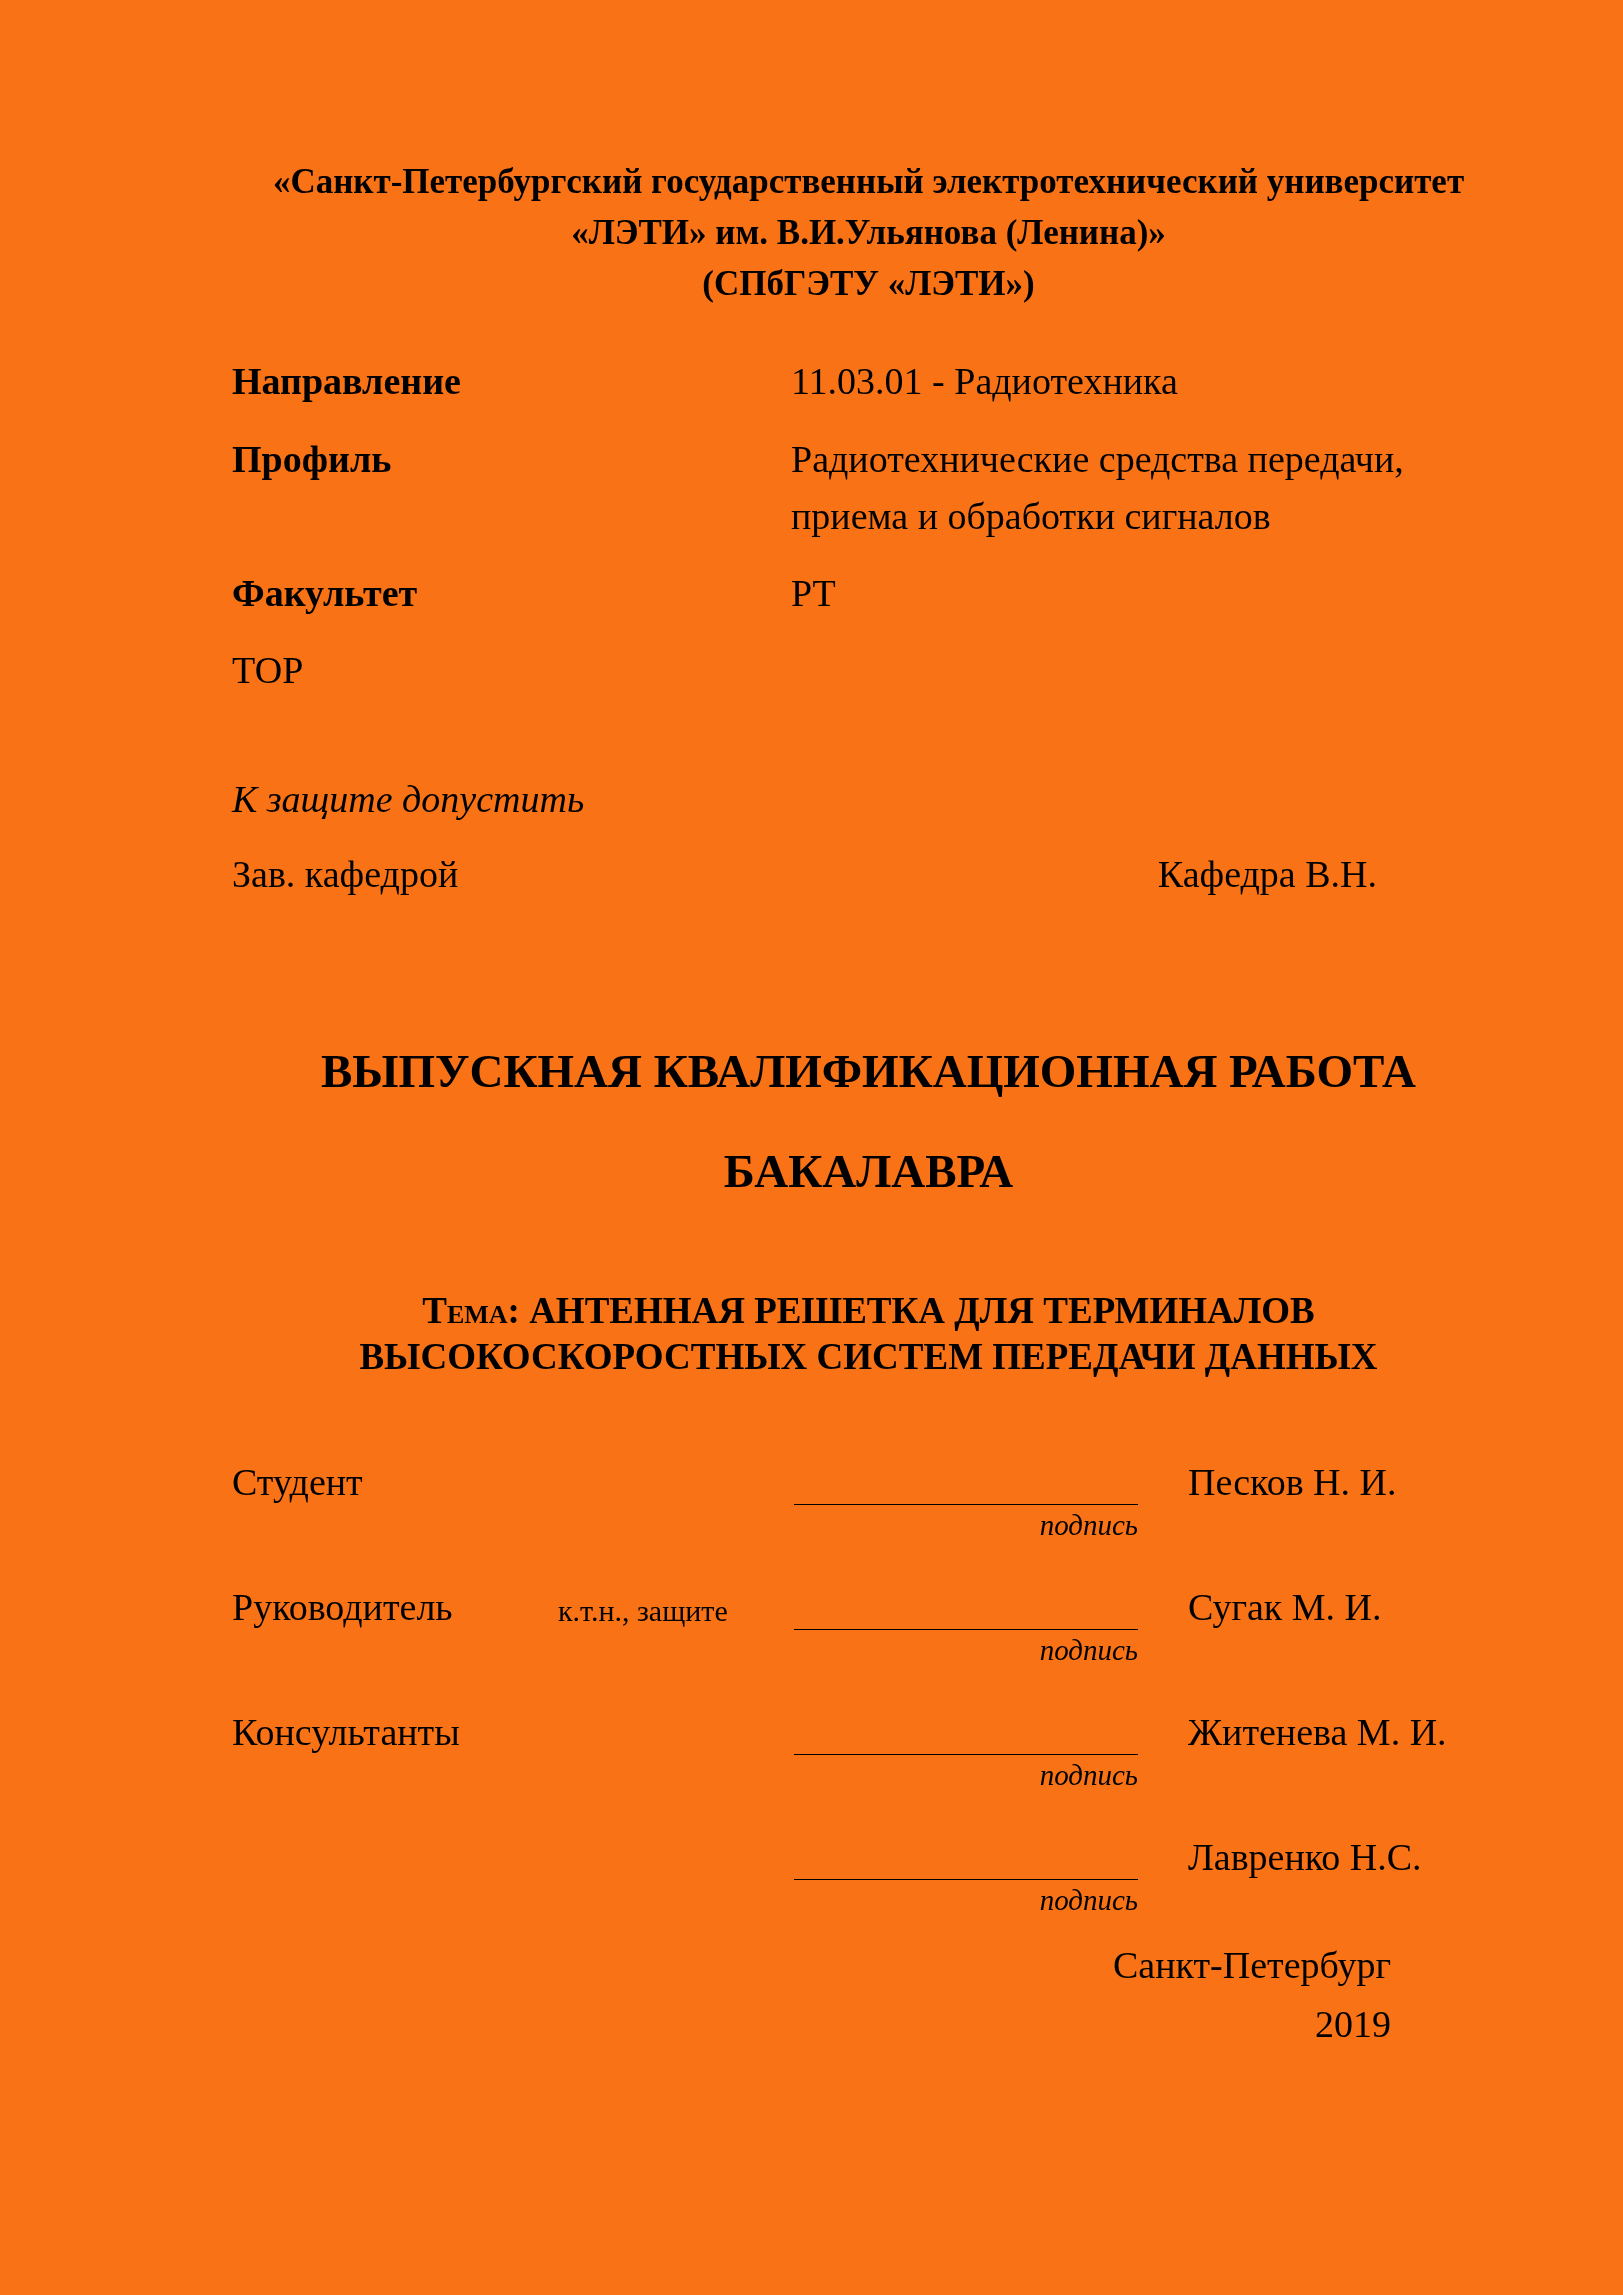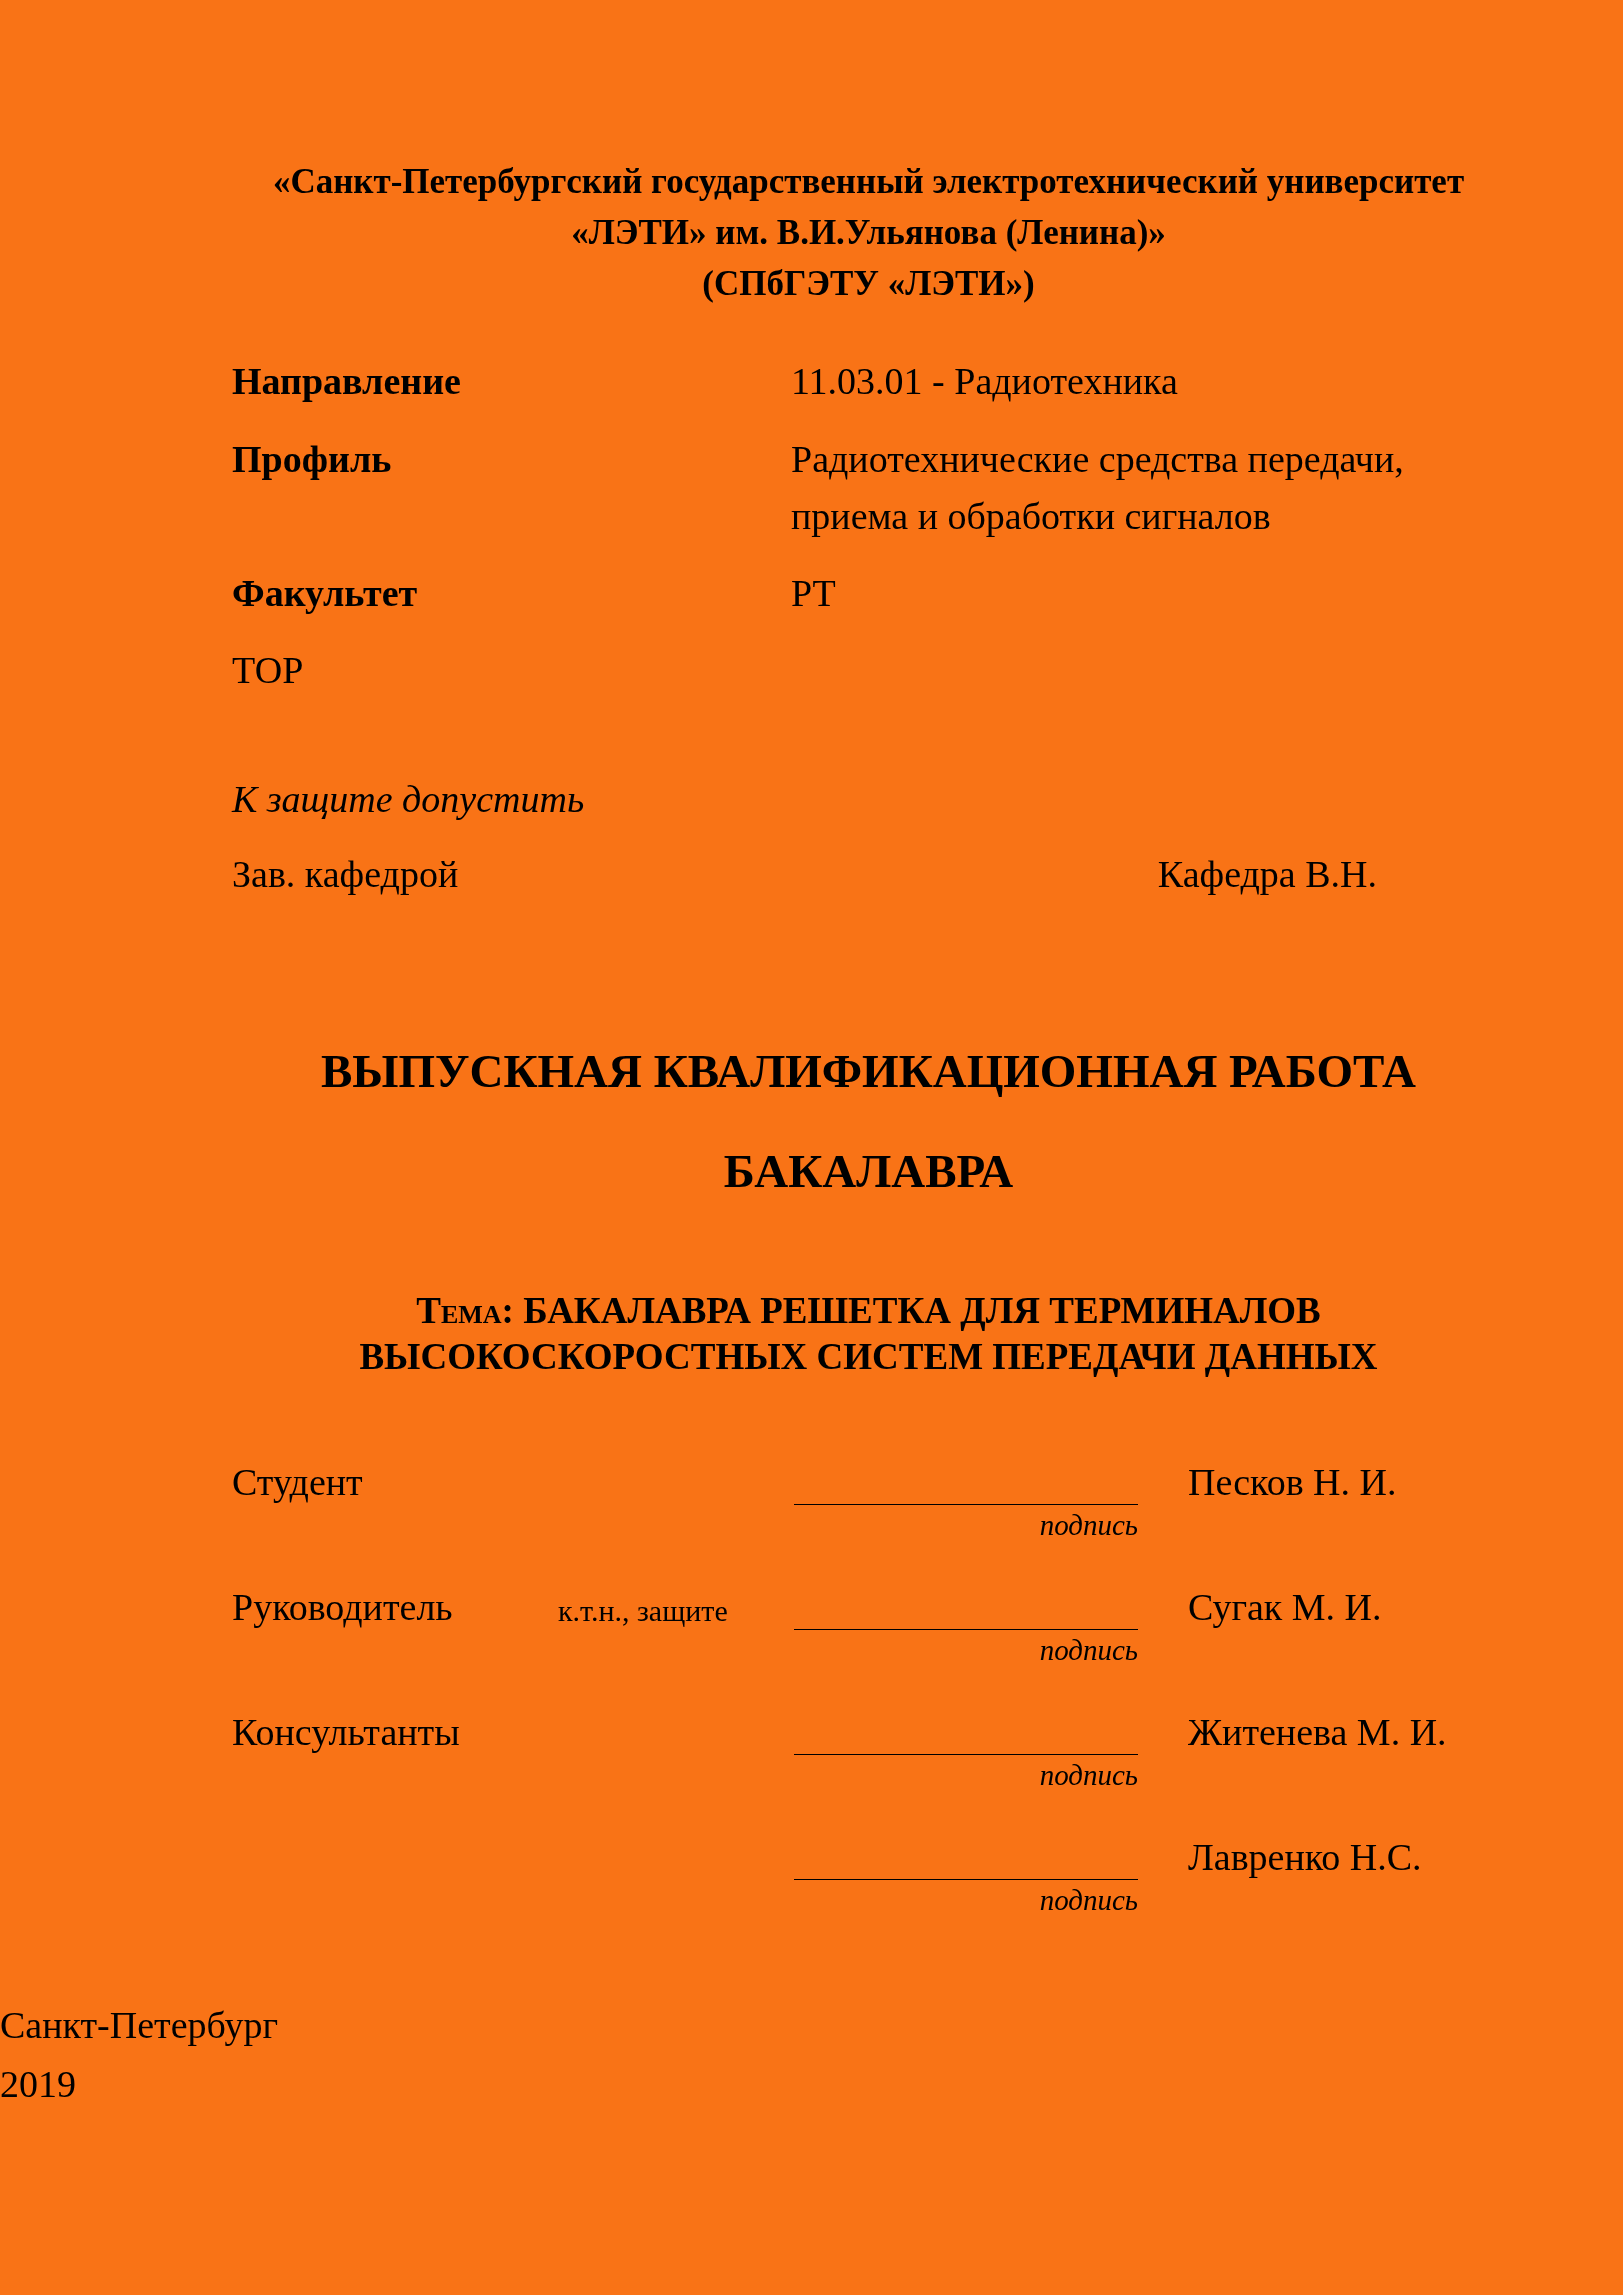--- a/index.html
+++ b/index.html
@@ -96,23 +96,23 @@
   }
   .sig-name {
     line-height: 47px;
     padding-left: 33px;
   }
 
   
   .footer {
     position: absolute;
     left: 0;
-    top: 1996px;
+    top: 1936px;
     width: 1391px;
-    text-align: left;
+    text-align: right;
     line-height: 1.55;
   }
 </style>
 </head>
 <body>
 
 <div class="page">
 
   <div class="uni-header">
     <div>«Санкт-Петербургский государственный электротехнический университет</div>
@@ -140,21 +140,21 @@
       <div class="head-name">Кафедра В.Н.</div>
     </div>
   </div>
 
   <div class="main-title">
     <div class="title-line1">ВЫПУСКНАЯ КВАЛИФИКАЦИОННАЯ РАБОТА</div>
     <div class="title-line2">БАКАЛАВРА</div>
   </div>
 
   <div class="topic">
-    <div><span class="topic-label">Тема:</span> <span>БАКАЛАВРА РЕШЕТКА ДЛЯ ТЕРМИНАЛОВ</span></div>
+    <div><span class="topic-label">Тема:</span> <span>АНТЕННАЯ РЕШЕТКА ДЛЯ ТЕРМИНАЛОВ</span></div>
     <div>ВЫСОКОСКОРОСТНЫХ СИСТЕМ ПЕРЕДАЧИ ДАННЫХ</div>
   </div>
 
   <div class="signatures">
 
     <div class="sig-row">
       <div class="sig-role">Студент</div>
       <div class="sig-degree"></div>
       <div class="sig-line-wrap">
         <div class="sig-line"></div>

